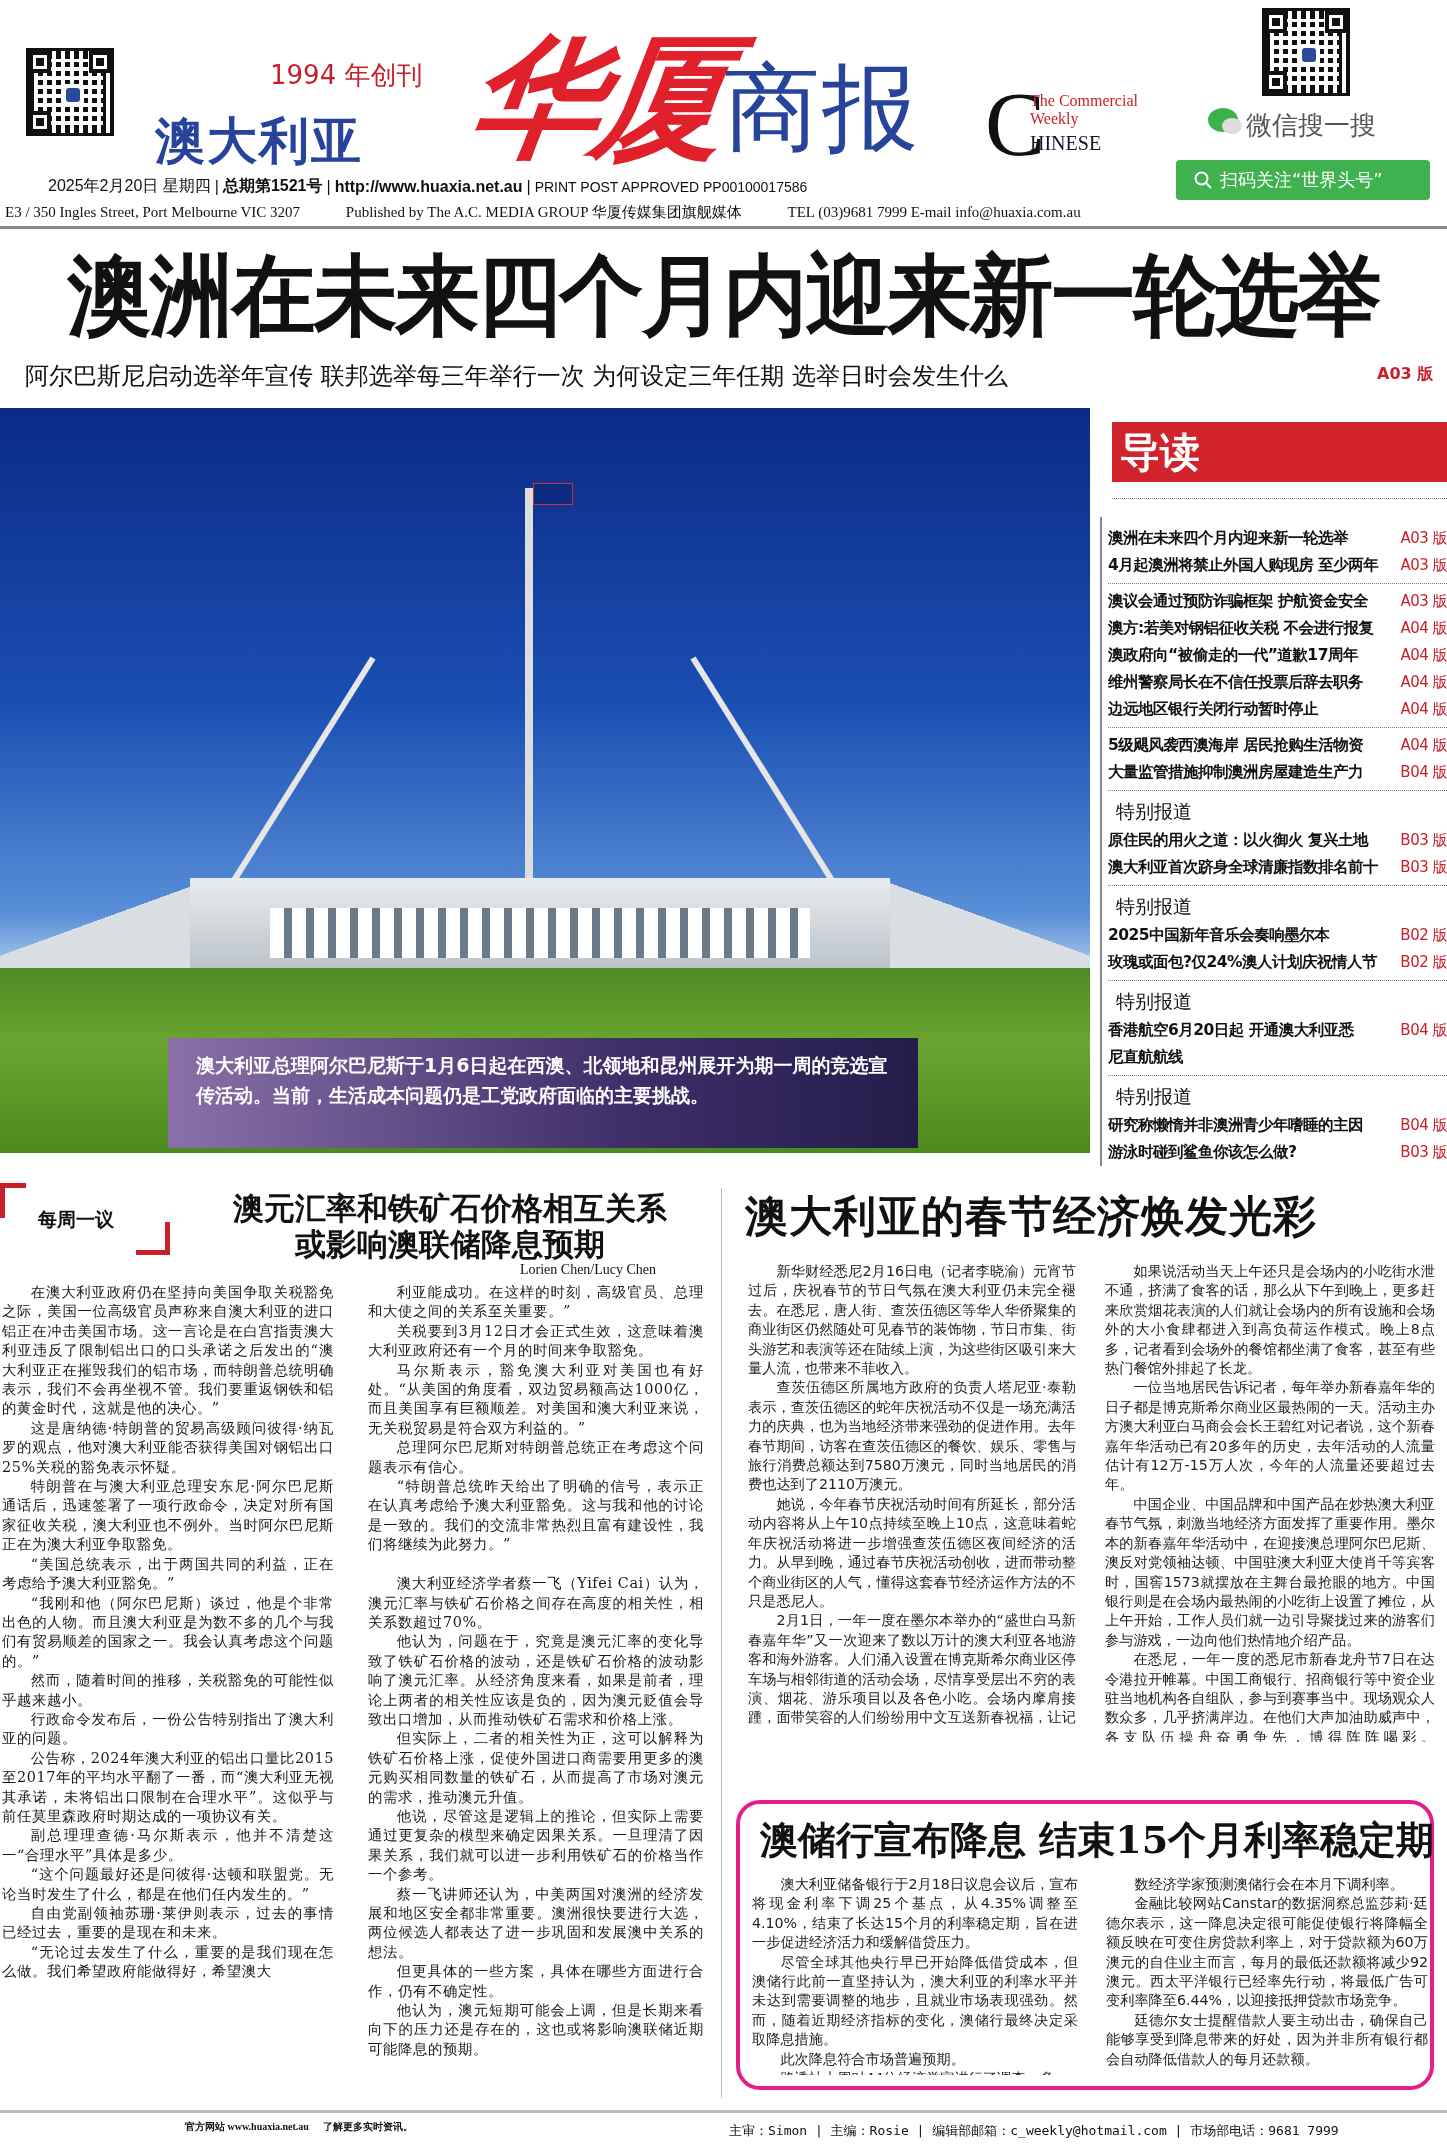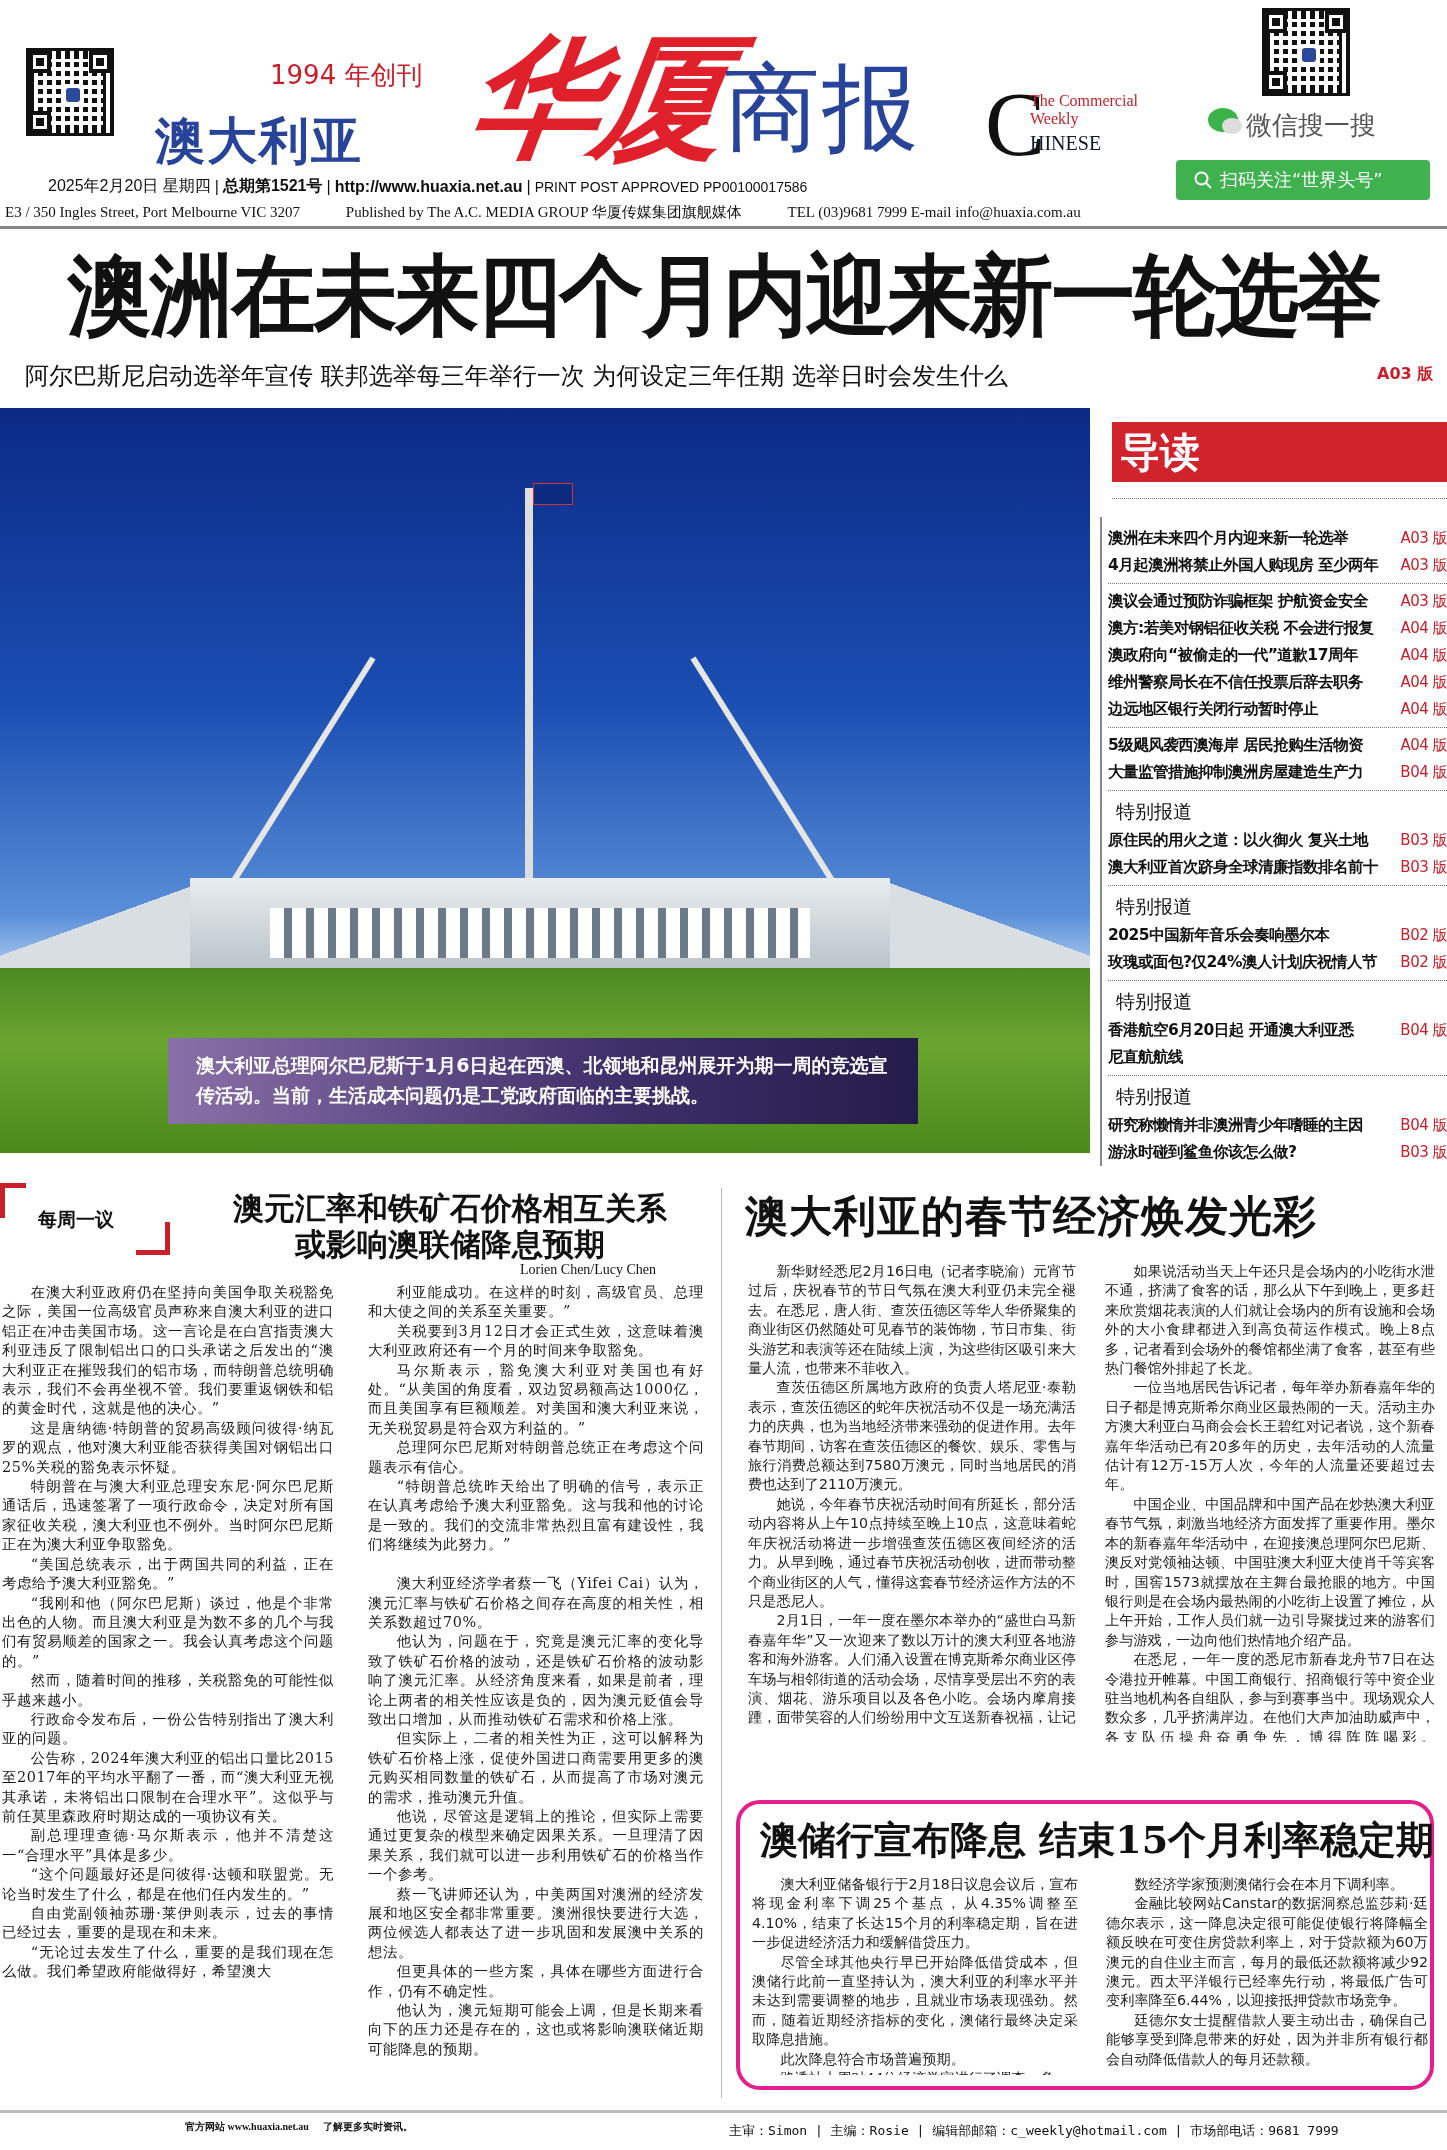--- a/index.html
+++ b/index.html
@@ -35,21 +35,21 @@
 .photo{left:0;top:408px;width:1090px;height:745px;overflow:hidden;background:linear-gradient(180deg,#0b2a86 0%,#1b4fb3 40%,#5a8fd8 68%,#9cc0ea 74%)}
 .photo .grass{position:absolute;left:0;top:560px;width:100%;height:185px;background:linear-gradient(180deg,#4d8a22,#6aa530 40%,#4c8a1d)}
 .photo .bld{position:absolute;left:190px;top:470px;width:700px;height:95px;background:linear-gradient(180deg,#e8ecef,#b9c2c8)}
 .photo .bld::before{content:"";position:absolute;left:80px;top:30px;width:540px;height:50px;background:repeating-linear-gradient(90deg,#fff 0 14px,#6b7a88 14px 22px)}
 .photo .wallL{position:absolute;left:0;top:470px;width:260px;height:100px;background:linear-gradient(160deg,transparent 40%,#d9dee2 40%)}
 .photo .wallR{position:absolute;right:0;top:470px;width:260px;height:100px;background:linear-gradient(200deg,transparent 40%,#d9dee2 40%)}
 .photo .mast{position:absolute;left:525px;top:80px;width:8px;height:390px;background:#ddd}
 .photo .legL{position:absolute;left:370px;top:250px;width:6px;height:280px;background:#e6e6e6;transform:rotate(32deg);transform-origin:top}
 .photo .legR{position:absolute;left:690px;top:250px;width:6px;height:280px;background:#e6e6e6;transform:rotate(-32deg);transform-origin:top}
 .photo .flag{position:absolute;left:533px;top:75px;width:40px;height:22px;background:#0b2a80;border:1px solid #c33}
-.caption{left:168px;top:1038px;width:750px;height:86px;background:linear-gradient(90deg,#8a70a8,#3f2f6a 60%,#241c4a);color:#fff;font-family:"DejaVu Sans",sans-serif;font-weight:bold;font-size:19px;line-height:30px;padding:12px 16px 0 28px}
+.caption{left:168px;top:1038px;width:750px;height:110px;background:linear-gradient(90deg,#8a70a8,#3f2f6a 60%,#241c4a);color:#fff;font-family:"DejaVu Sans",sans-serif;font-weight:bold;font-size:19px;line-height:30px;padding:12px 16px 0 28px}
 .guide{left:1100px;top:422px;width:347px}
 .guide-title{width:337px;height:60px;margin-left:12px;background:#d0232c;color:#fff;font-family:"DejaVu Sans",sans-serif;font-weight:bold;font-size:40px;line-height:60px;padding-left:8px}
 .guide-body{border-left:2px solid #888;margin-top:18px;padding-left:6px;padding-top:8px}
 .dots{border-top:1px dotted #777;margin:4px 0}
 .gitem{display:flex;justify-content:space-between;font-family:"DejaVu Sans",sans-serif;font-weight:bold;font-size:15.5px;line-height:27px;white-space:nowrap;letter-spacing:-0.5px}
 .gitem .pg{color:#c8202a;font-weight:normal;font-size:15px}
 .gsec{font-family:"DejaVu Sans",sans-serif;font-size:19px;line-height:32px;padding-left:8px;margin-top:0}
 .gitem.wrap{white-space:normal}
 .col-divider{left:721px;top:1188px;width:1px;height:910px;background:#bbb}
 .bracket-tl{left:0;top:1183px;width:26px;height:35px;border-top:5px solid #c8202a;border-left:5px solid #c8202a}

